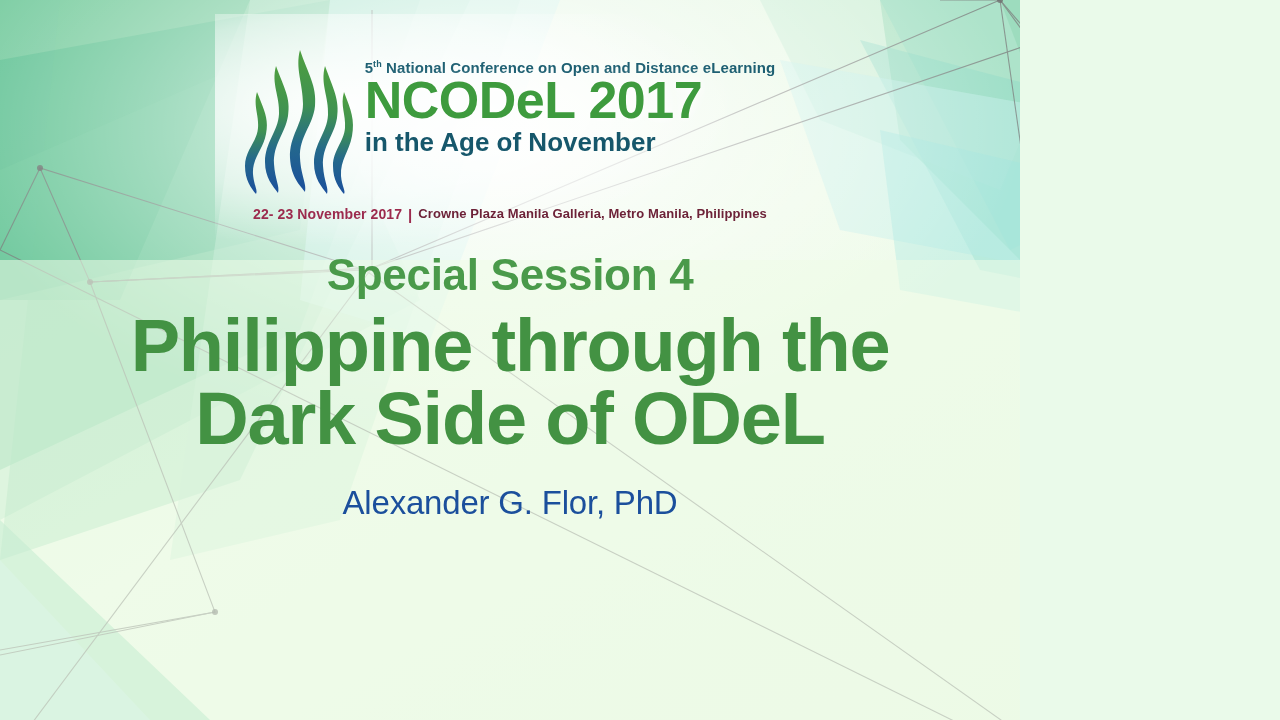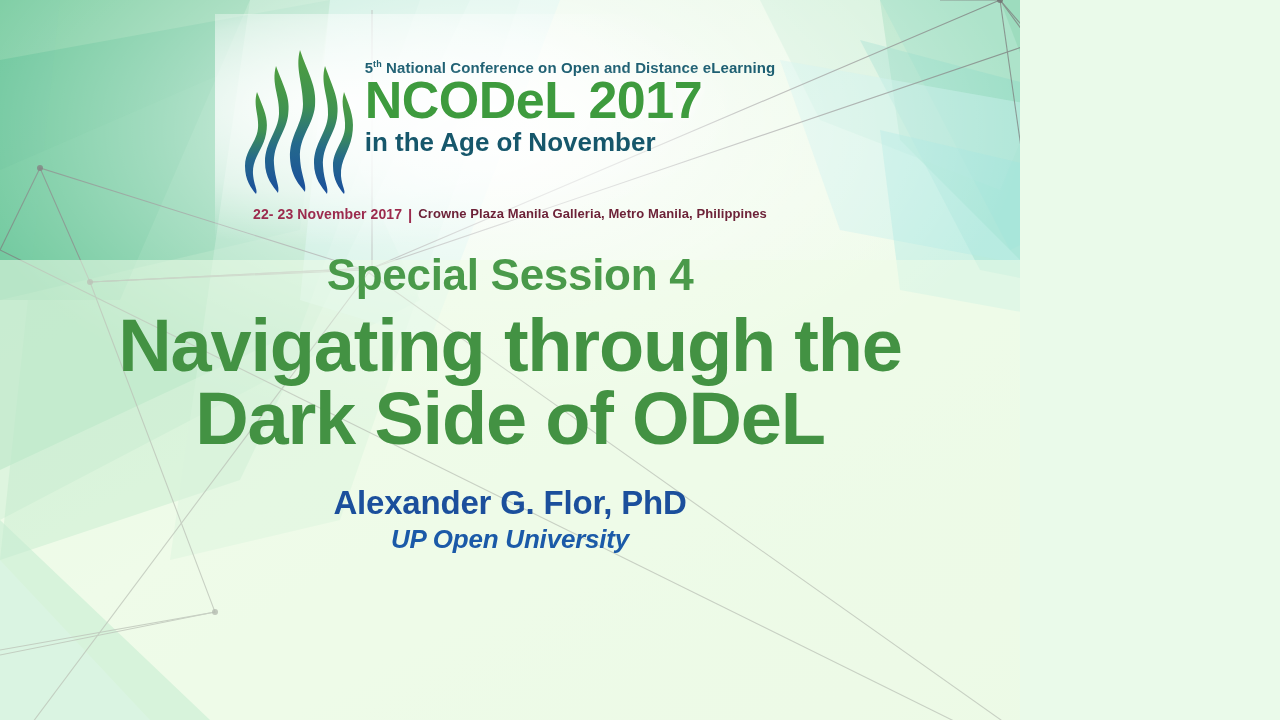--- a/index.html
+++ b/index.html
@@ -72,21 +72,21 @@
   #main-title {
     margin-top:12px;
     font-size:74px; font-weight:bold; color:#439243;
     text-align:center; line-height:.99; letter-spacing:-1.2px;
   }
   #main-title .t-line { display:block; white-space:nowrap; }
 
   
   #speaker-name {
     margin-top:30px;
-    font-size:33px; font-weight:bold; color:#1b4f9c;
+    font-size:33px; font-weight:normal; color:#1b4f9c;
     letter-spacing:-.2px; line-height:1;
   }
   #speaker-affil {
     margin-top:7px;
     font-size:26px; font-weight:bold; font-style:italic; color:#1b5aa8;
     letter-spacing:-.2px; line-height:1;
   }
 </style>
 </head>
 <body>
@@ -210,21 +210,20 @@
 
     <div id="datebar">
       <span class="date-strong">22- 23 November 2017</span>
       <span class="date-sep">|</span>
       <span class="date-venue">Crowne Plaza Manila Galleria, Metro Manila, Philippines</span>
     </div>
 
     <div id="session-label">Special Session 4</div>
 
     <div id="main-title">
-      <span class="t-line">Navigating through the</span>
+      <span class="t-line">Philippine through the</span>
       <span class="t-line">Dark Side of ODeL</span>
     </div>
 
     <div id="speaker-name">Alexander G. Flor, PhD</div>
-    <div id="speaker-affil">UP Open University</div>
 
   </div>
 </div>
 
 </body></html>

